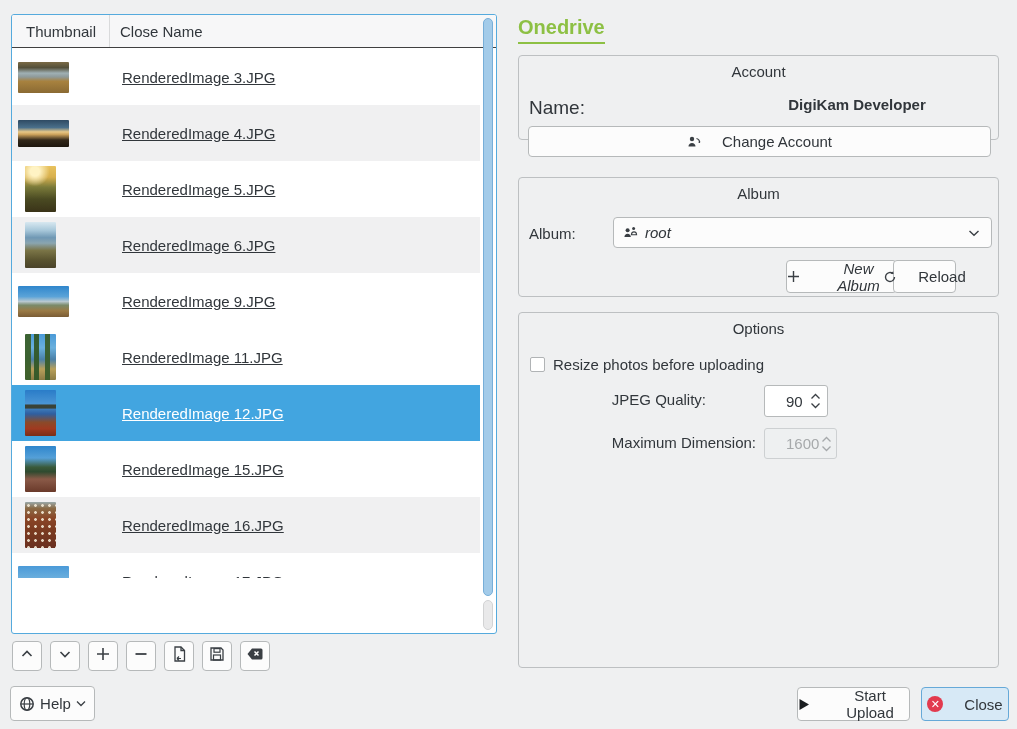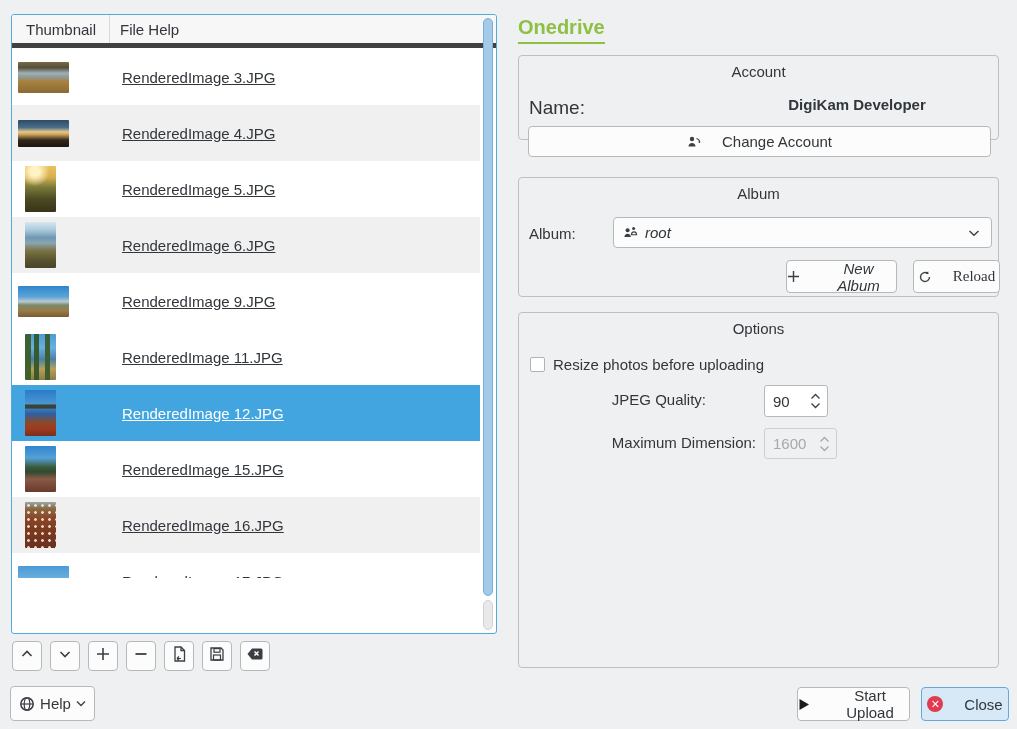--- a/index.html
+++ b/index.html
@@ -2,21 +2,21 @@
 <html><head>
 <meta charset="utf-8">
 <style>
   * { margin:0; padding:0; box-sizing:border-box; }
   html,body { width:1017px; height:729px; }
   body { font-family:"Liberation Sans", sans-serif; background:#eff0f1; color:#31363b; position:relative; overflow:hidden; }
 
   
   .file-table { position:absolute; left:11px; top:14px; width:486px; height:620px;
     background:#fff; border:1px solid #55aadd; border-radius:3px; overflow:hidden; }
-  .thead { display:flex; height:33px; background:#f7f7f8; border-bottom:5px solid #404040;
+  .thead { display:flex; height:33px; background:#f7f7f8; border-bottom:1px solid #404040;
     font-size:15px; color:#31363b; }
   .th { display:flex; align-items:center; }
   .th-thumb { width:98px; padding-left:14px; border-right:1px solid #d9dadb; }
   .th-name { flex:1; padding-left:10px; }
   .tbody { position:absolute; left:0; top:34px; right:16px; bottom:0; overflow:hidden; }
   .trow { height:56px; background:#fff; }
   .trow.alt { background:#f0f0f1; }
   .trow.selected { background:#42a5e0; }
   .trow.selected .tcell-name { color:#fff; }
   .trow.partial { height:25px; overflow:hidden; }
@@ -74,50 +74,50 @@
   .change-account-btn { position:absolute; left:9px; top:70px; width:463px; height:31px; }
 
   .album-label { position:absolute; left:10px; top:47px; font-size:15px; }
   .combobox { position:absolute; left:94px; top:39px; width:379px; height:31px;
     background:#fcfcfc; border:1px solid #b6b9ba; border-radius:4px;
     display:flex; align-items:center; font-size:15px; }
   .combo-icon { margin-left:9px; display:flex; }
   .combo-text { margin-left:7px; flex:1;font-style:italic; }
   .combo-arrow { margin-right:11px; display:flex; }
   .new-album-btn { position:absolute; left:267px; top:82px; width:111px; height:33px;font-style:italic; }
-  .reload-btn { position:absolute; left:394px; top:82px; width:87px; height:33px;font-family:Liberation Serif, serif; }
+  .reload-btn { position:absolute; left:374px; top:82px; width:63px; height:33px; }
 
   .resize-row { position:absolute; left:11px; top:43px; display:flex; align-items:center; gap:8px; }
   .checkbox { width:15px; height:15px; background:#fff; border:1px solid #b0b3b5; border-radius:2px; }
   .resize-label { font-size:15px; }
   .jpeg-label { position:absolute; left:0; top:78px; width:187px; text-align:right; font-size:15px; }
   .dim-label { position:absolute; left:0; top:121px; width:237px; text-align:right; font-size:15px; color:#31363b; }
   .spinbox { position:absolute; background:#fff; border:1px solid #b6b9ba; border-radius:3px;
     display:flex; align-items:center; font-size:15px; }
   .spin-jpeg { left:245px; top:72px; width:64px; height:32px; }
   .spin-dim { left:245px; top:115px; width:73px; height:31px; background:#eef0f1; border-color:#cdd0d2; }
-  .spin-value { flex:1; padding-left:8px; }
+  .spin-value { flex:1; padding-left:21px; }
   .spin-dim .spin-value { color:#a6a9ab; }
   .spin-arrows { width:22px; display:flex; flex-direction:column; align-items:center; gap:2px; padding-right:2px; }
 
   
   .help-btn { position:absolute; left:10px; top:686px; width:85px; height:35px; gap:5px; }
   .start-upload-btn { position:absolute; left:797px; top:687px; width:113px; height:34px; }
   .close-btn { position:absolute; left:921px; top:687px; width:88px; height:34px;
     background:#d7e9f6; border-color:#66a9d8; }
   .close-icon-circle { width:16px; height:16px; border-radius:50%; background:#e23a4e;
     display:flex; align-items:center; justify-content:center; color:#fff; font-size:11px; line-height:1; }
 </style>
 </head>
 <body>
 
 <div class="file-table">
   <div class="thead">
     <div class="th th-thumb">Thumbnail</div>
-    <div class="th th-name">File Help</div>
+    <div class="th th-name">Close Name</div>
   </div>
   <div class="tbody">
       <div class="trow">
         <div class="trow-inner">
           <div class="tcell-thumb">
             <div class="thumb wide t3"></div>
           </div>
           <div class="tcell-name">RenderedImage 3.JPG</div>
         </div>
       </div>

